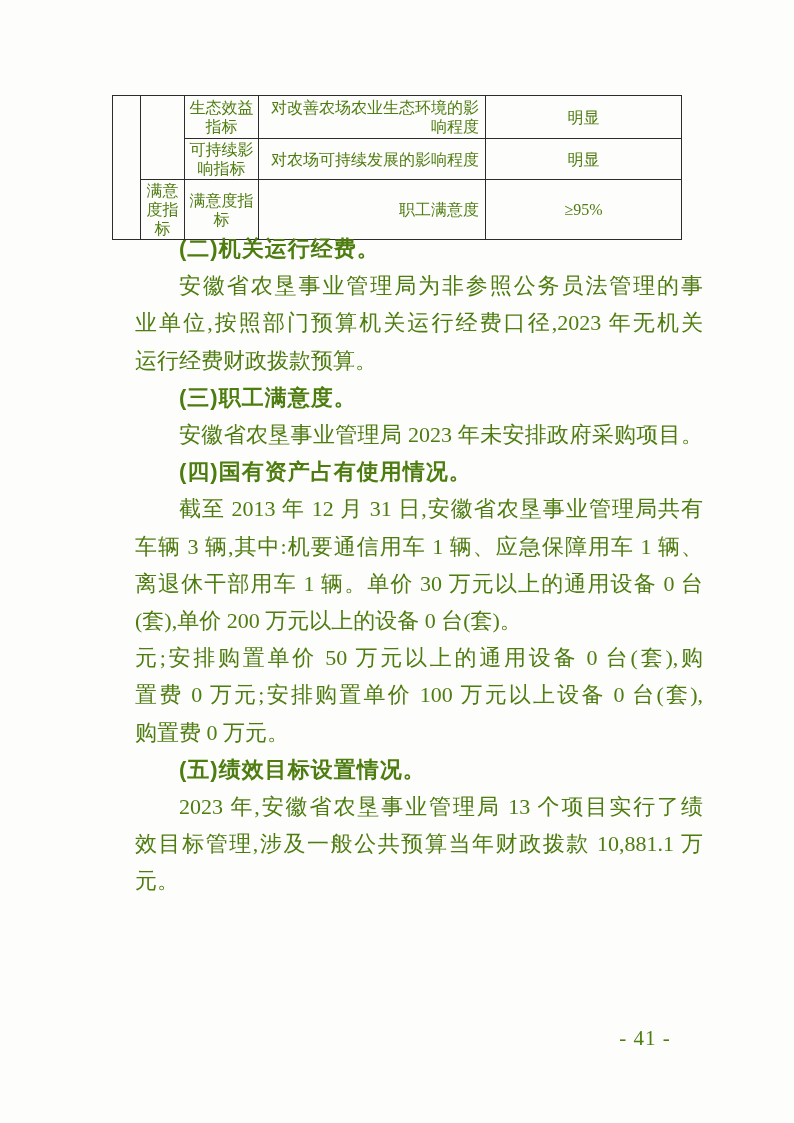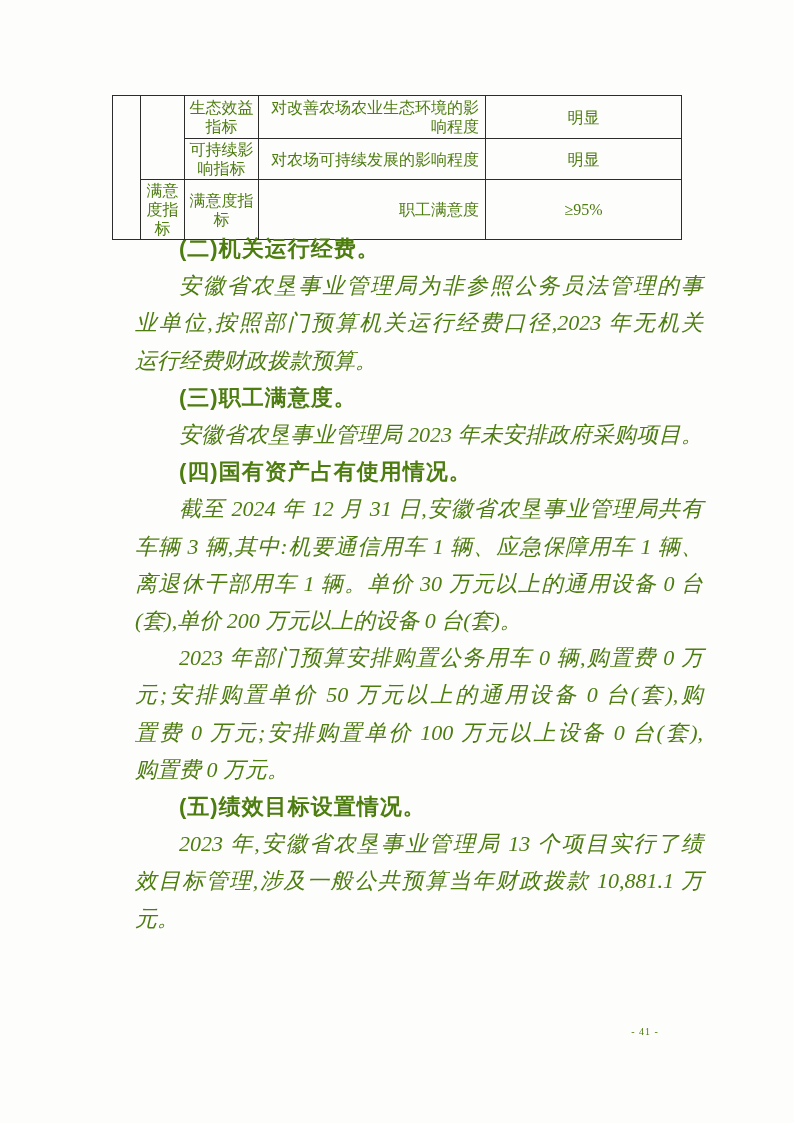--- a/index.html
+++ b/index.html
@@ -46,32 +46,32 @@
     font-size: 22px;
     line-height: 37.2px;
     margin-left: 22px;
   }
   .heading {
     font-family: "Liberation Sans", sans-serif;
     font-weight: bold;
     text-indent: 2em;
     letter-spacing: 1px;
   }
-  .line { text-align: justify; font-style: italic; }
+  .line { text-align: justify; }
   .line.just { text-align-last: justify; }
   .line.first { text-indent: 2em; }
 
   
   .pagenum {
     position: absolute;
     top: 1026px;
     left: 613px;
     width: 64px;
     text-align: center;
-    font-size: 10px;
+    font-size: 21px;
     letter-spacing: 1px;
   }
 </style>
 </head>
 <body>
 
 <div class="page">
 
   <table class="perf">
     <colgroup>
@@ -104,25 +104,24 @@
   </table>
 
   <div class="content">
       <div class="heading">(二)机关运行经费。</div>
       <div class="line first just">安徽省农垦事业管理局为非参照公务员法管理的事</div>
       <div class="line just">业单位,按照部门预算机关运行经费口径,2023 年无机关</div>
       <div class="line">运行经费财政拨款预算。</div>
       <div class="heading">(三)职工满意度。</div>
       <div class="line first just">安徽省农垦事业管理局 2023 年未安排政府采购项目。</div>
       <div class="heading">(四)国有资产占有使用情况。</div>
-      <div class="line first just">截至 2024 年 12 月 31 日,安徽省农垦事业管理局共有</div>
+      <div class="line first just">截至 2013 年 12 月 31 日,安徽省农垦事业管理局共有</div>
       <div class="line just">车辆 3 辆,其中:机要通信用车 1 辆、应急保障用车 1 辆、</div>
       <div class="line just">离退休干部用车 1 辆。单价 30 万元以上的通用设备 0 台</div>
       <div class="line">(套),单价 200 万元以上的设备 0 台(套)。</div>
-      <div class="line first just">2023 年部门预算安排购置公务用车 0 辆,购置费 0 万</div>
       <div class="line just">元;安排购置单价 50 万元以上的通用设备 0 台(套),购</div>
       <div class="line just">置费 0 万元;安排购置单价 100 万元以上设备 0 台(套),</div>
       <div class="line">购置费 0 万元。</div>
       <div class="heading">(五)绩效目标设置情况。</div>
       <div class="line first just">2023 年,安徽省农垦事业管理局 13 个项目实行了绩</div>
       <div class="line just">效目标管理,涉及一般公共预算当年财政拨款 10,881.1 万</div>
       <div class="line">元。</div>
     </div>
 
   <div class="pagenum">- 41 -</div>

